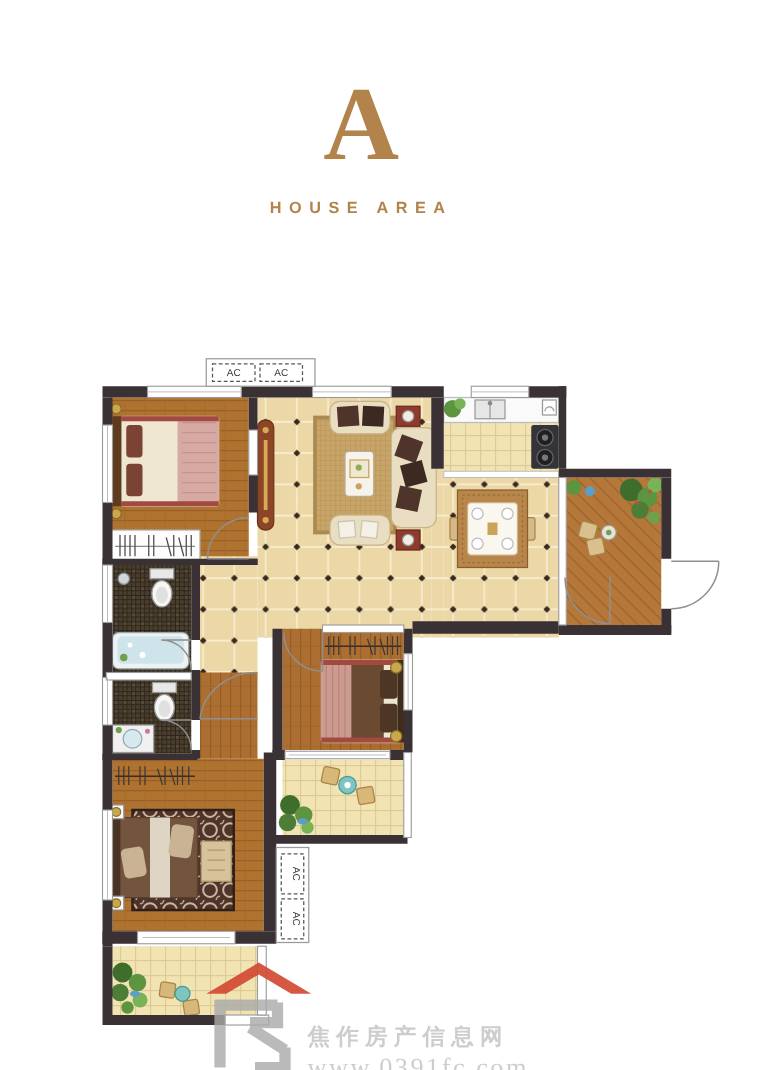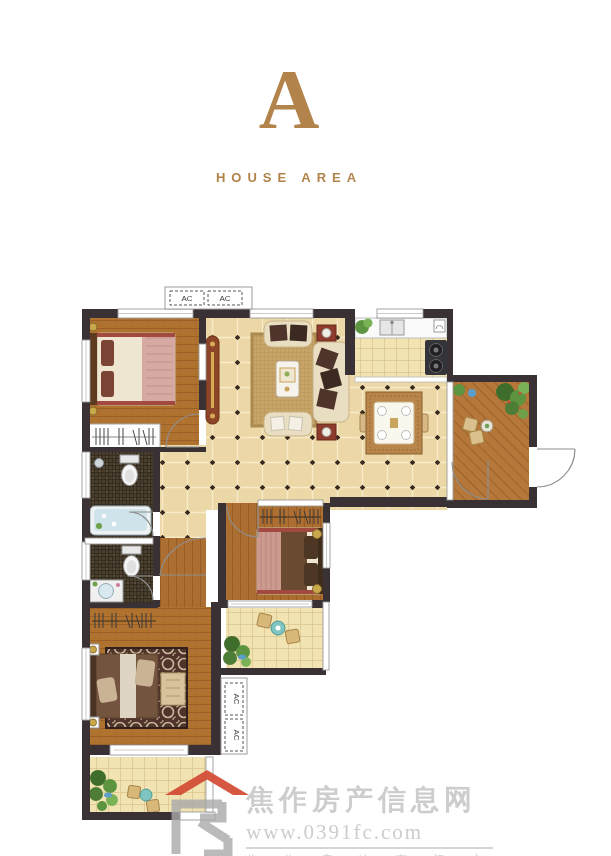--- a/index.html
+++ b/index.html
@@ -2,30 +2,30 @@
 <html><head>
 <meta charset="utf-8">
 <style>
   html,body{margin:0;padding:0;background:#ffffff;}
   .stage{position:relative;width:611px;height:856px;background:#fff;overflow:hidden;
          font-family:"Liberation Sans",sans-serif;}
   
   .hdr{position:absolute;left:0;width:578px;text-align:center;color:#b2834b;}
   .hdr-letter{top:58px;font-family:"Liberation Serif",serif;font-size:84px;font-weight:bold;
               letter-spacing:0;line-height:1;}
-  .hdr-sub{top:170px;font-size:13px;font-weight:bold;letter-spacing:6px;}
+  .hdr-sub{top:158px;font-size:13px;font-weight:bold;letter-spacing:6px;}
   .hdr-area{top:184px;left:0;width:594px;font-weight:bold;}
   .hdr-area .lbl{font-size:24px;letter-spacing:1px;}
   .hdr-area .val{font-size:26px;letter-spacing:1px;}
   .hdr-area .unit{font-size:19px;}
   
   .plan{position:absolute;left:0;top:0;}
   
   .wm{position:absolute;left:246px;top:781px;color:#cdcdcd;z-index:5;}
-  .wm-title{font-size:28px;font-weight:bold;letter-spacing:5px;white-space:nowrap;}
+  .wm-title{font-size:18px;font-weight:bold;letter-spacing:5px;white-space:nowrap;margin-top:36px;}
   .wm-url{font-family:"Liberation Serif",serif;font-size:21px;letter-spacing:2px;
           border-bottom:2px solid #d5d5d5;padding:1px 0 2px 0;white-space:nowrap;}
   .wm-tag{font-size:12px;letter-spacing:11px;margin-top:3px;white-space:nowrap;color:#cfcfcf;}
   .logo{position:absolute;left:162px;top:766px;width:90px;height:90px;z-index:6;}
 </style>
 </head>
 <body>
 
 <div class="stage">
 

